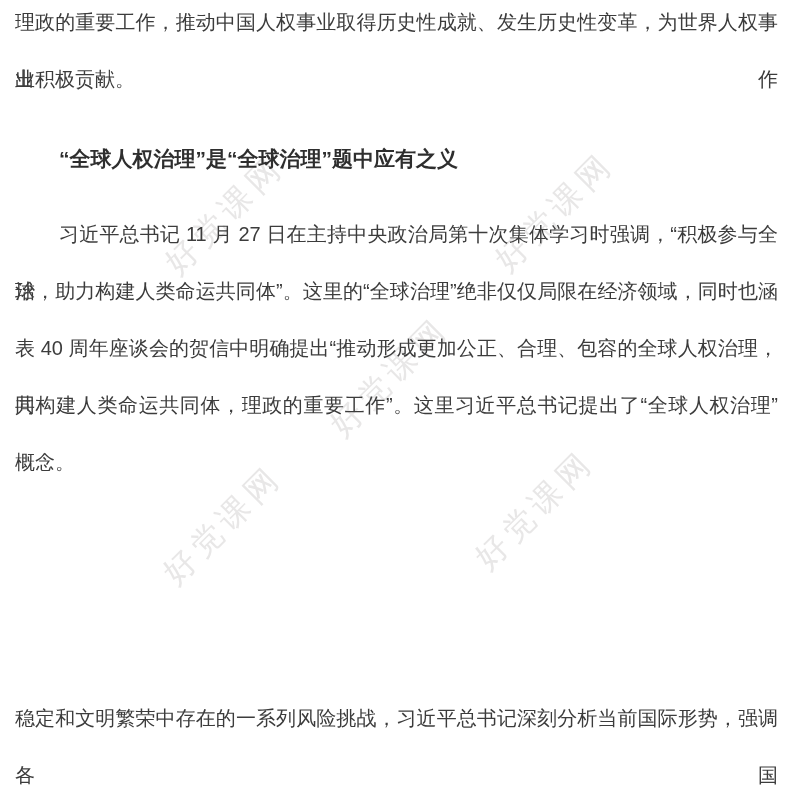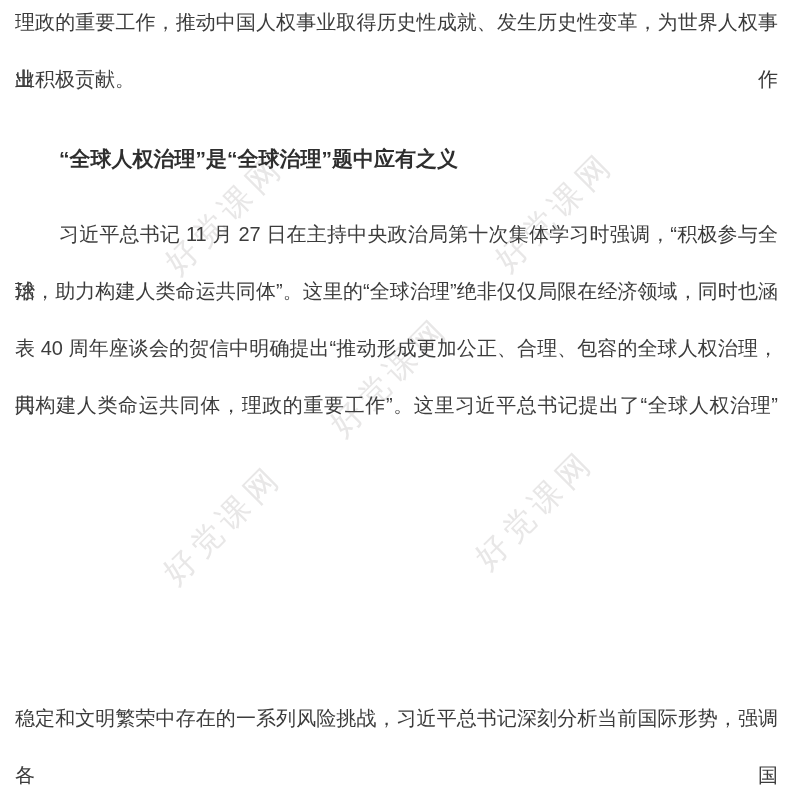--- a/index.html
+++ b/index.html
@@ -78,18 +78,19 @@
         <div class="line">出积极贡献。</div>
       </div>
       <div class="block heading" style="top: 130px;">
         <div class="line indent">“全球人权治理”是“全球治理”题中应有之义</div>
       </div>
       <div class="block" style="top: 206px;">
         <div class="line fill indent">习近平总书记 11 月 27 日在主持中央政治局第十次集体学习时强调，“积极参与全球</div>
         <div class="line fill">治，助力构建人类命运共同体”。这里的“全球治理”绝非仅仅局限在经济领域，同时也涵</div>
         <div class="line fill">表 40 周年座谈会的贺信中明确提出“推动形成更加公正、合理、包容的全球人权治理，共</div>
         <div class="line fill">同构建人类命运共同体，理政的重要工作”。这里习近平总书记提出了“全球人权治理”</div>
+        <div class="line">概念。</div>
       </div>
       <div class="block" style="top: 690px;">
         <div class="line fill">稳定和文明繁荣中存在的一系列风险挑战，习近平总书记深刻分析当前国际形势，强调各国</div>
       </div>
     </div>
 </div>
 
 </body></html>

